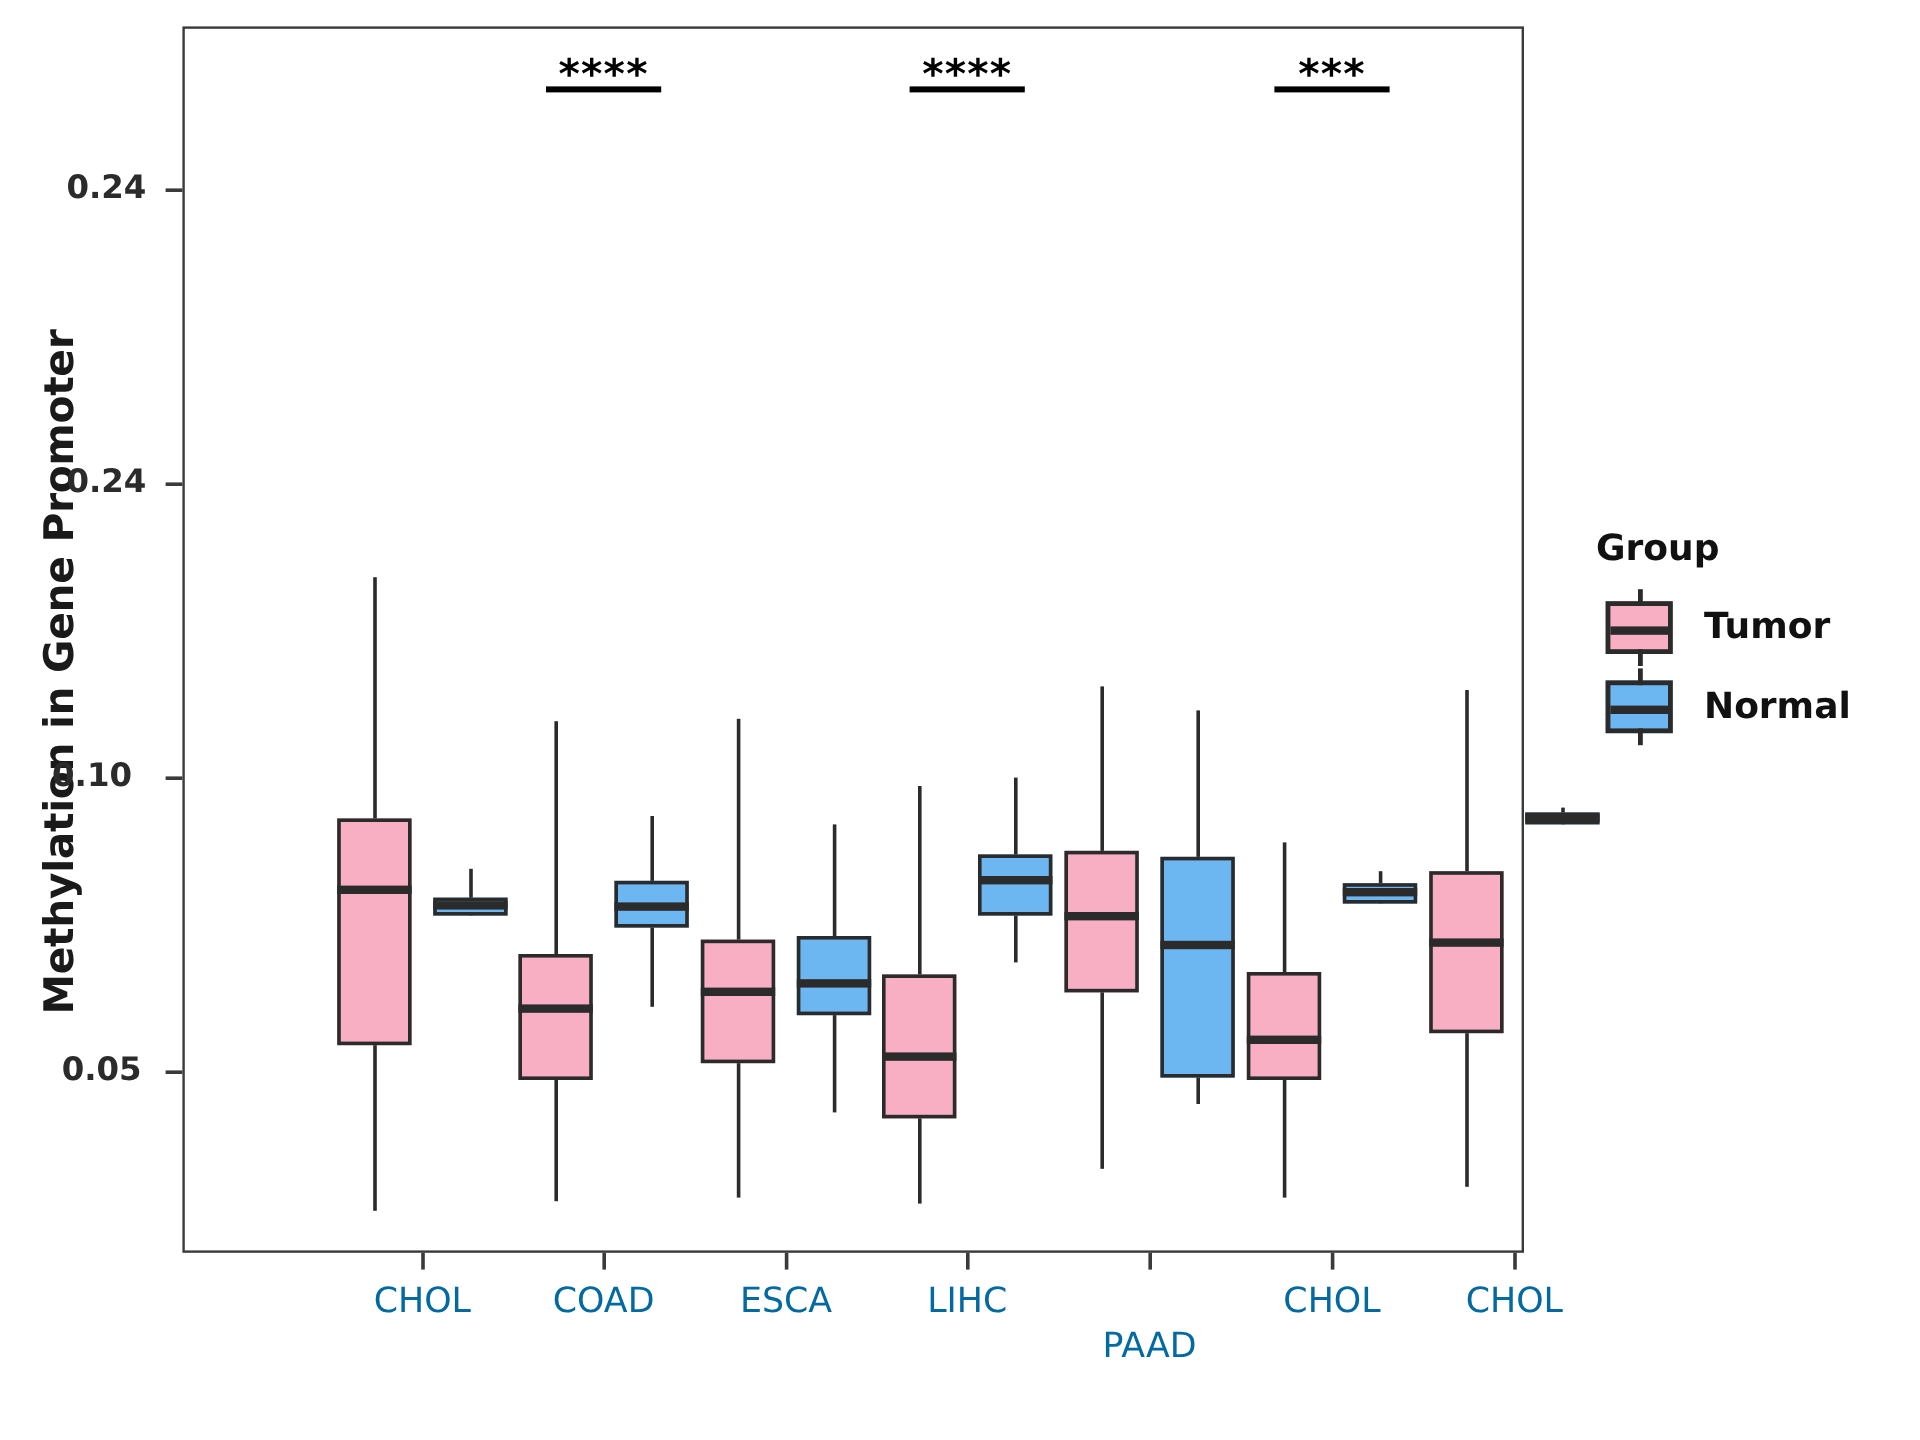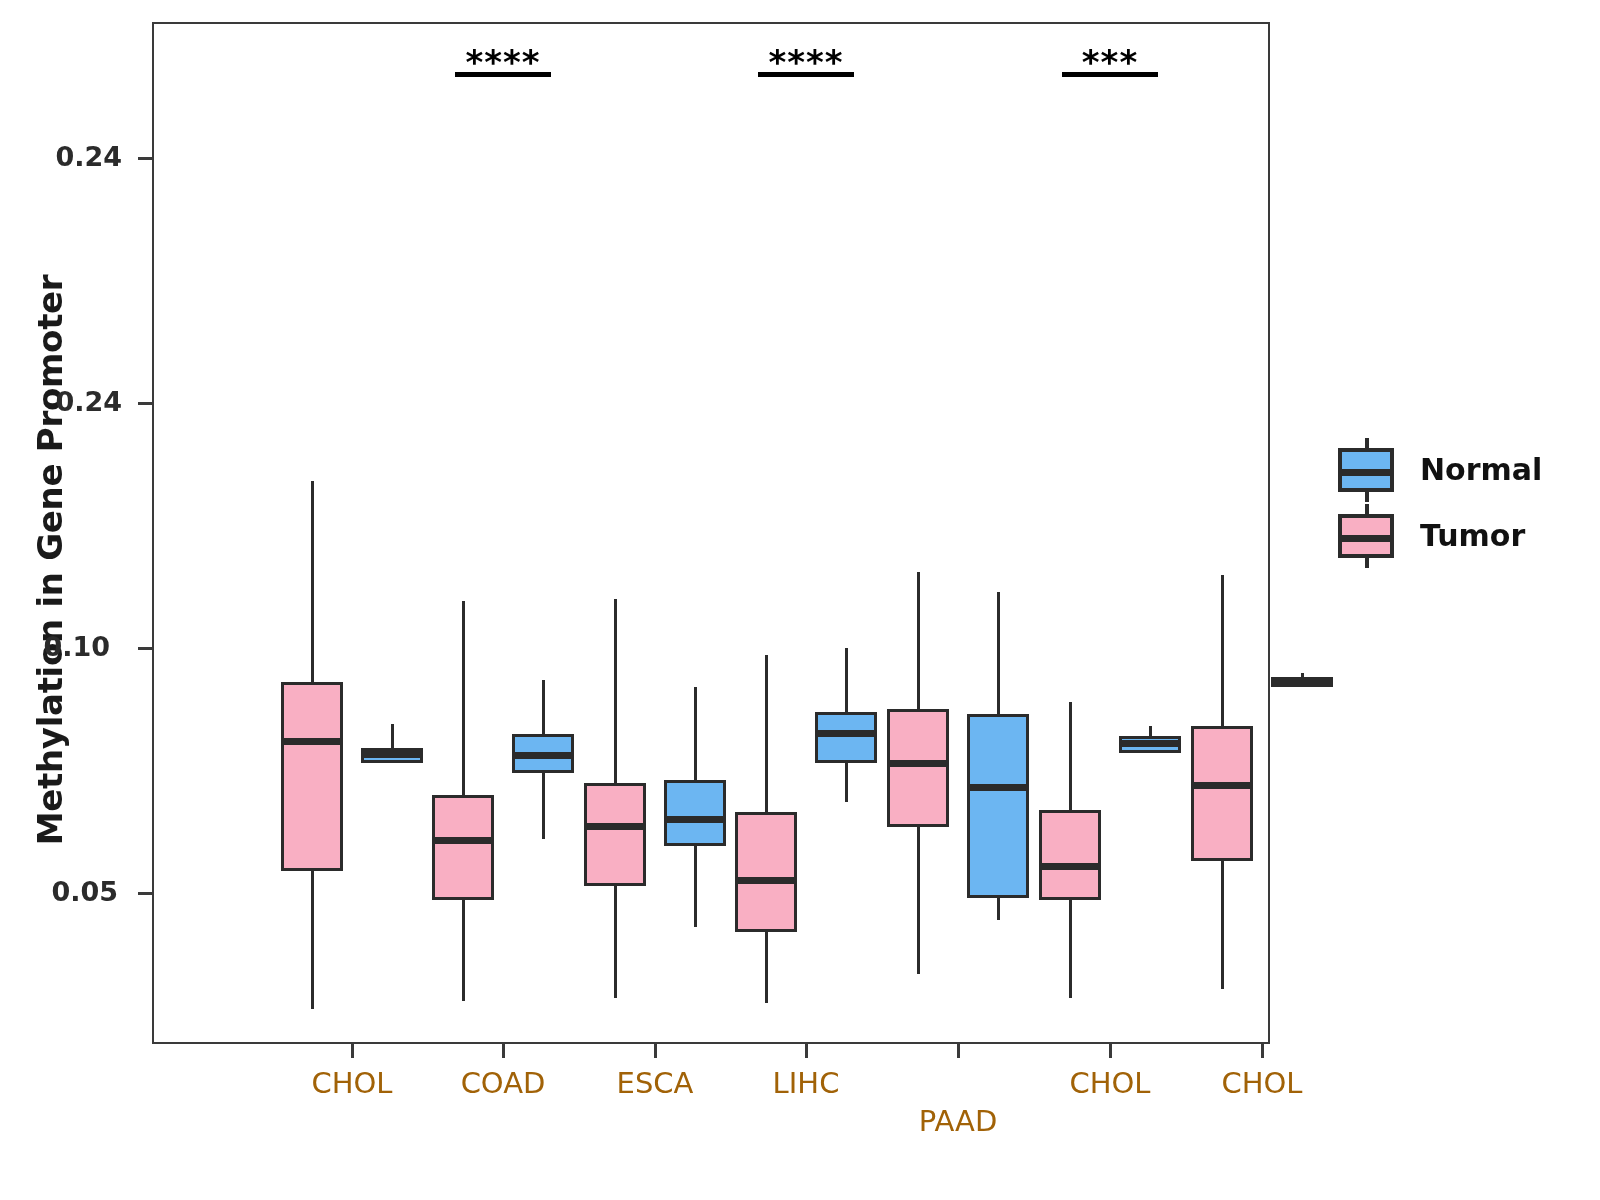--- a/index.html
+++ b/index.html
@@ -34,21 +34,21 @@
   .ytick{position:absolute;width:14px;height:2.5px;background:#3a3a3a;}
   .ylab{
     position:absolute;text-align:right;width:110px;
     font-size:27px;font-weight:bold;color:#2b2b2b;
     font-family:"DejaVu Sans",sans-serif;
   }
   
   .xtick{position:absolute;width:2.5px;height:14px;background:#3a3a3a;}
   .xlab{
     position:absolute;text-align:center;width:160px;
-    font-size:29px;color:#a16207;
+    font-size:29px;color:#0369a1;
     font-family:"DejaVu Sans",sans-serif;
   }
 
   
   .whisker{position:absolute;width:3px;background:#2b2b2b;}
   .box{position:absolute;border:3.5px solid #2b2b2b;box-sizing:border-box;}
   .median{position:absolute;height:7px;background:#2b2b2b;}
 
   
   .sigbar{position:absolute;height:5px;background:#000;}
@@ -189,31 +189,32 @@
   <div id="sig-layer">
       <div class="sigbar" style="left: 455px; top: 72px; width: 96px;"></div>
       <div class="sigstar" style="left: 413px; top: 45px; width: 180px;">****</div>
       <div class="sigbar" style="left: 758px; top: 72px; width: 96px;"></div>
       <div class="sigstar" style="left: 716px; top: 45px; width: 180px;">****</div>
       <div class="sigbar" style="left: 1062px; top: 72px; width: 96px;"></div>
       <div class="sigstar" style="left: 1020px; top: 45px; width: 180px;">***</div>
     </div>
 
   <div class="legend">
+    <div class="legend-title">Group</div>
+    <div class="legend-row">
+      <div class="legend-key" id="lk0" style="background: rgb(249, 175, 195);">
+        <div class="lwhisk-t"></div>
+        <div class="lmed"></div>
+        <div class="lwhisk-b"></div>
+      </div>
+      <div class="legend-lab">Tumor</div>
+    </div>
     <div class="legend-row">
       <div class="legend-key" id="lk1" style="background: rgb(108, 182, 242);">
         <div class="lwhisk-t"></div>
         <div class="lmed"></div>
         <div class="lwhisk-b"></div>
       </div>
       <div class="legend-lab">Normal</div>
     </div>
-    <div class="legend-row">
-      <div class="legend-key" id="lk0" style="background: rgb(249, 175, 195);">
-        <div class="lwhisk-t"></div>
-        <div class="lmed"></div>
-        <div class="lwhisk-b"></div>
-      </div>
-      <div class="legend-lab">Tumor</div>
-    </div>
   </div>
 
 </div>
 
 </body></html>

